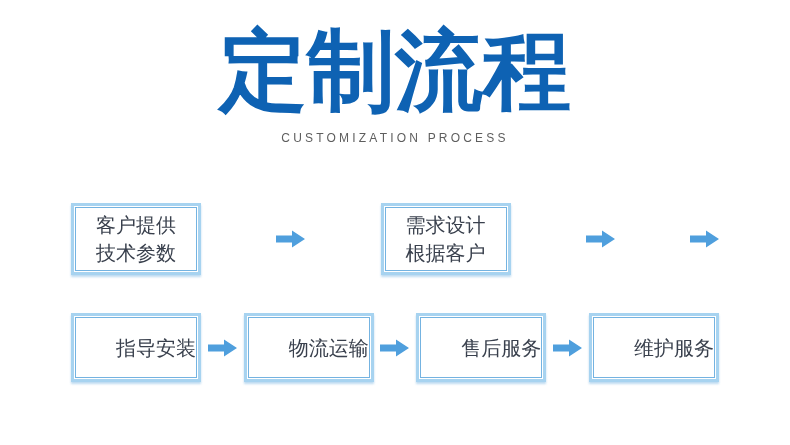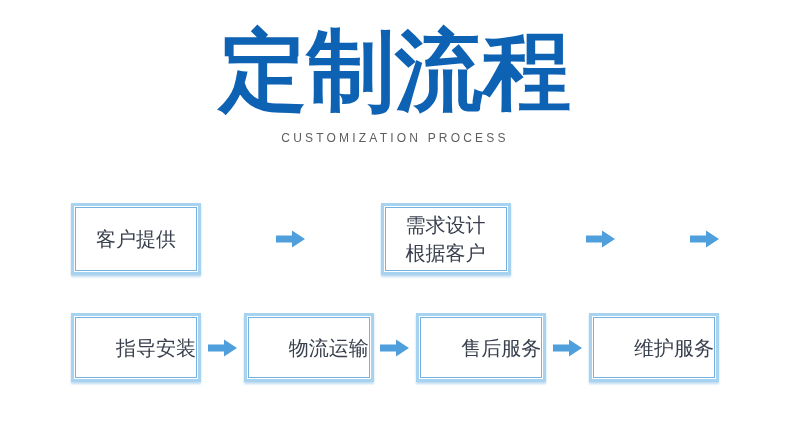--- a/index.html
+++ b/index.html
@@ -82,20 +82,21 @@
   <div class="header">
     <div class="title">定制流程</div>
     <div class="subtitle">CUSTOMIZATION PROCESS</div>
   </div>
 
   <div class="flow">
 
     <div class="flow-row row-1">
       <div class="flow-box">
         <div class="line">客户提供</div>
+        <div class="line">技术参数</div>
       </div>
       <div class="flow-arrow">
         <svg width="29" height="18" viewBox="0 0 29 18" aria-hidden="true">
             <path d="M0 5.5 H16 V0.5 L29 9 L16 17.5 V12.5 H0 Z" fill="currentColor"></path>
           </svg>
       </div>
       <div class="flow-box">
         <div class="line">需求设计</div>
         <div class="line">根据客户</div>
       </div>

